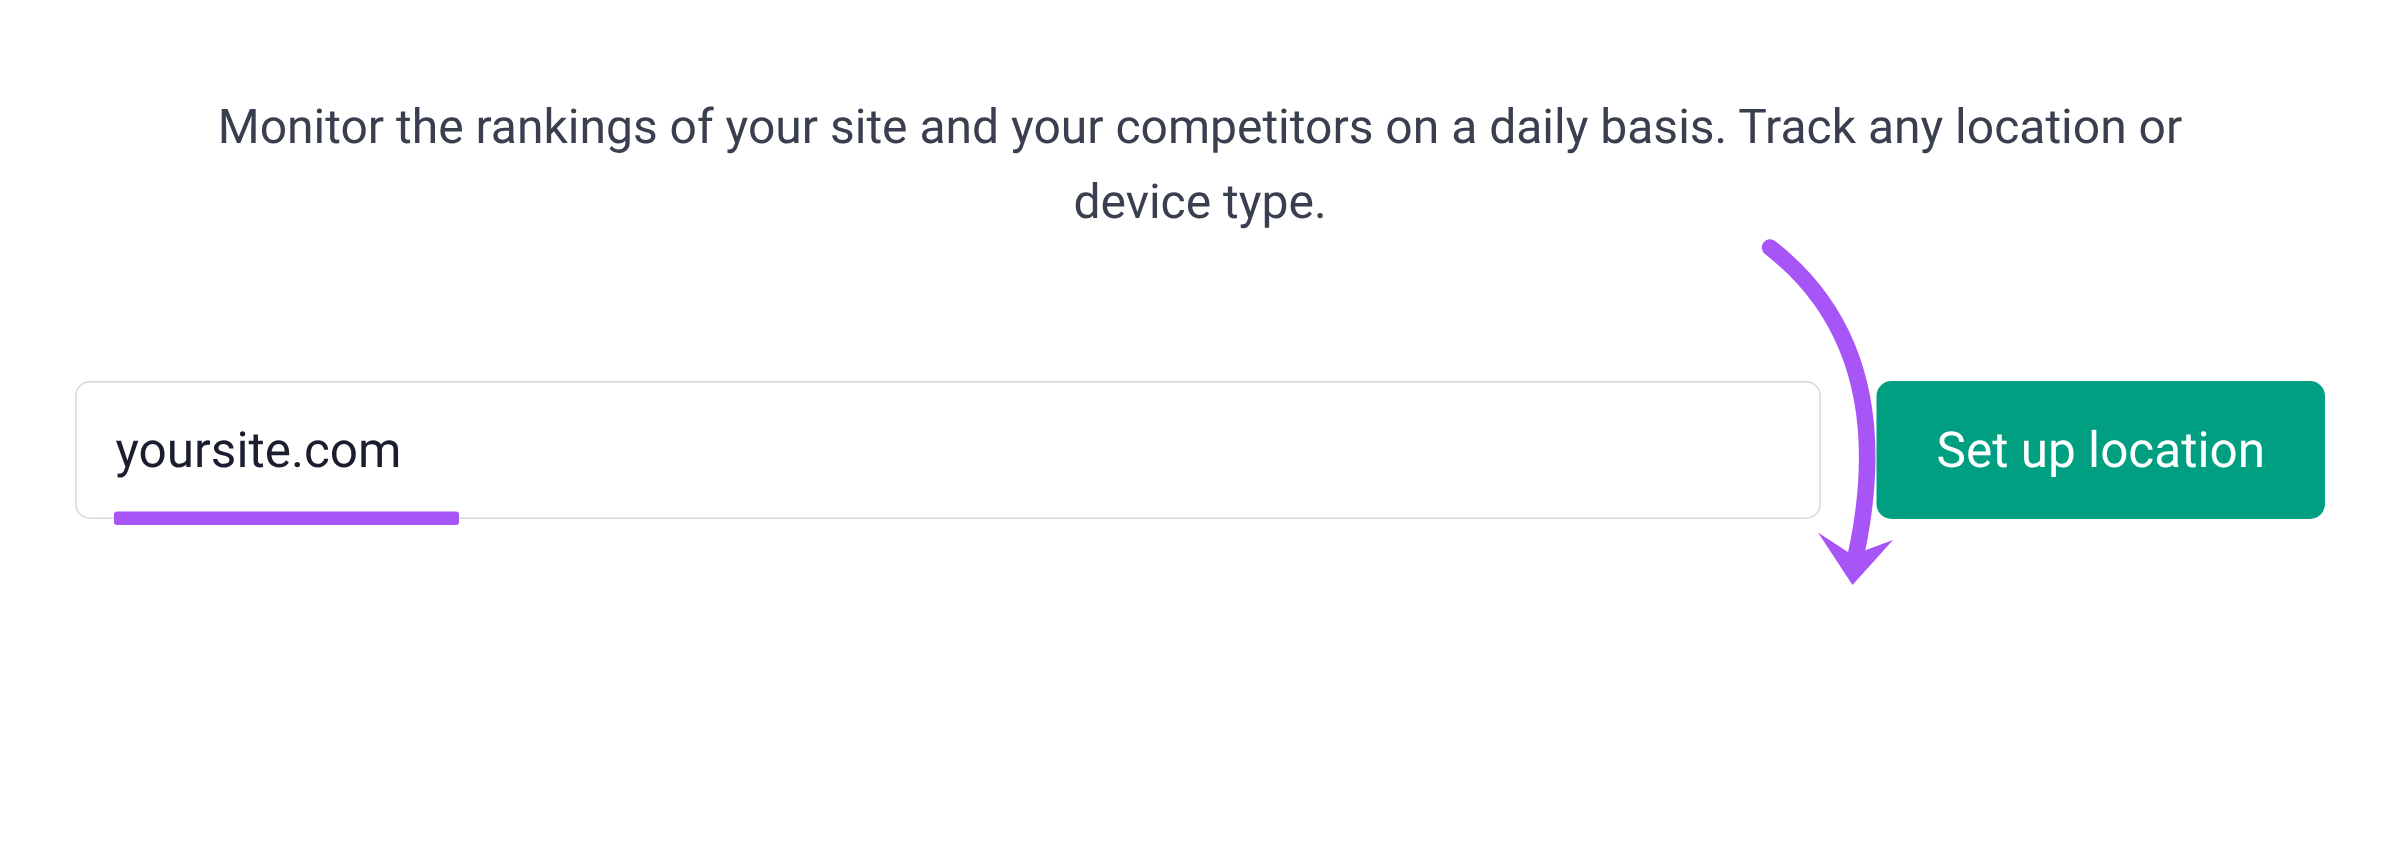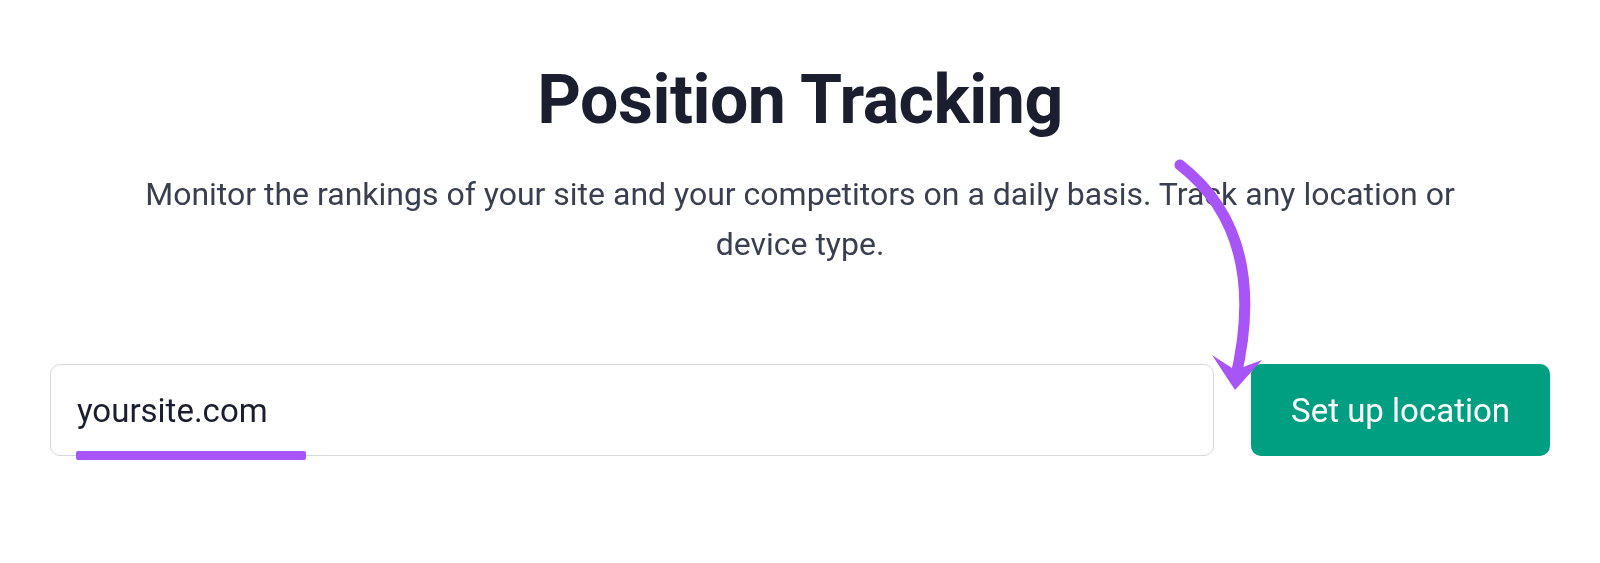--- a/index.html
+++ b/index.html
@@ -89,21 +89,20 @@
       right: 300px;
       width: 150px;
       height: 260px;
       pointer-events: none;
     }
   </style>
 </head>
 <body>
 
 <div class="container">
-  <h1 class="title">Position Tracking</h1>
   <p class="subtitle">Monitor the rankings of your site and your competitors on a daily basis. Track any location or device type.</p>
   <div class="input-row">
     <div class="input-wrapper">
       <input type="text" class="domain-input" value="yoursite.com" style="">
       <div class="input-underline"></div>
     </div>
     <button class="cta-button">Set up location</button>
   </div>
 </div>
 

